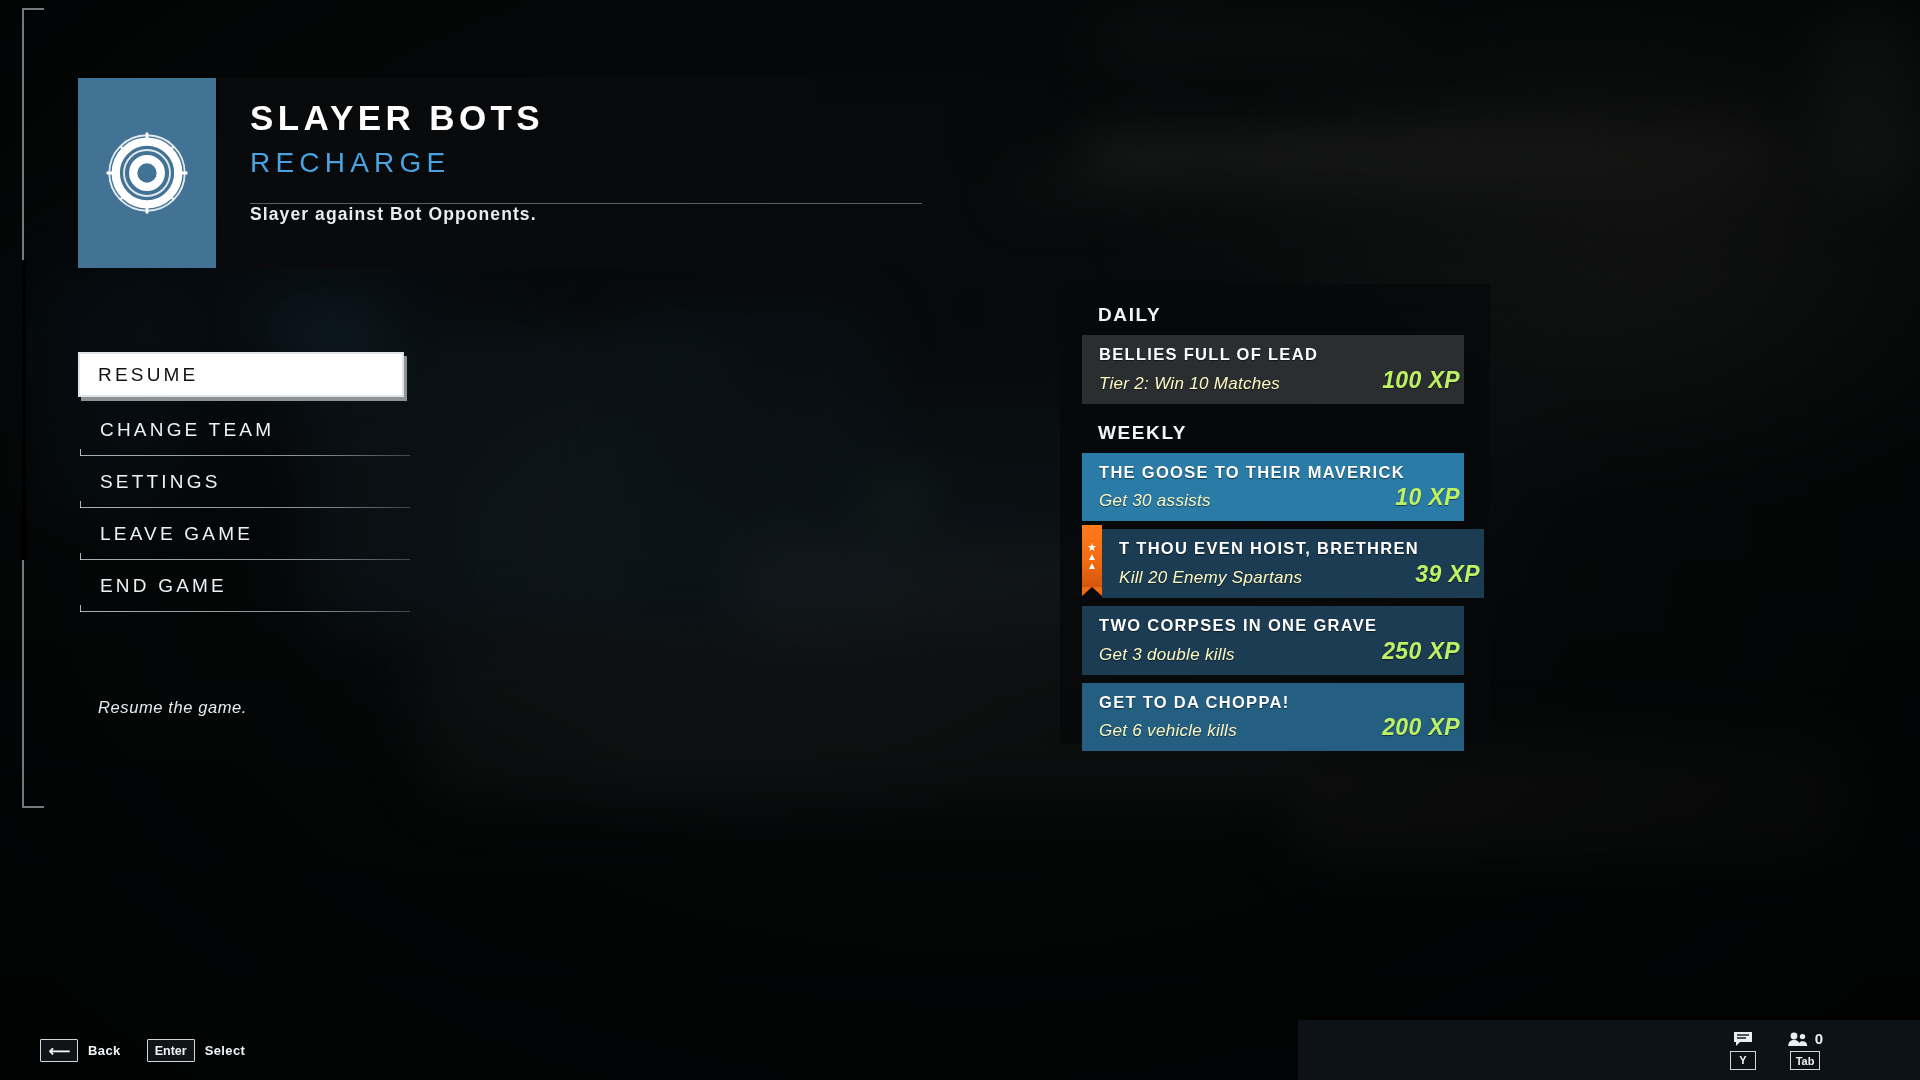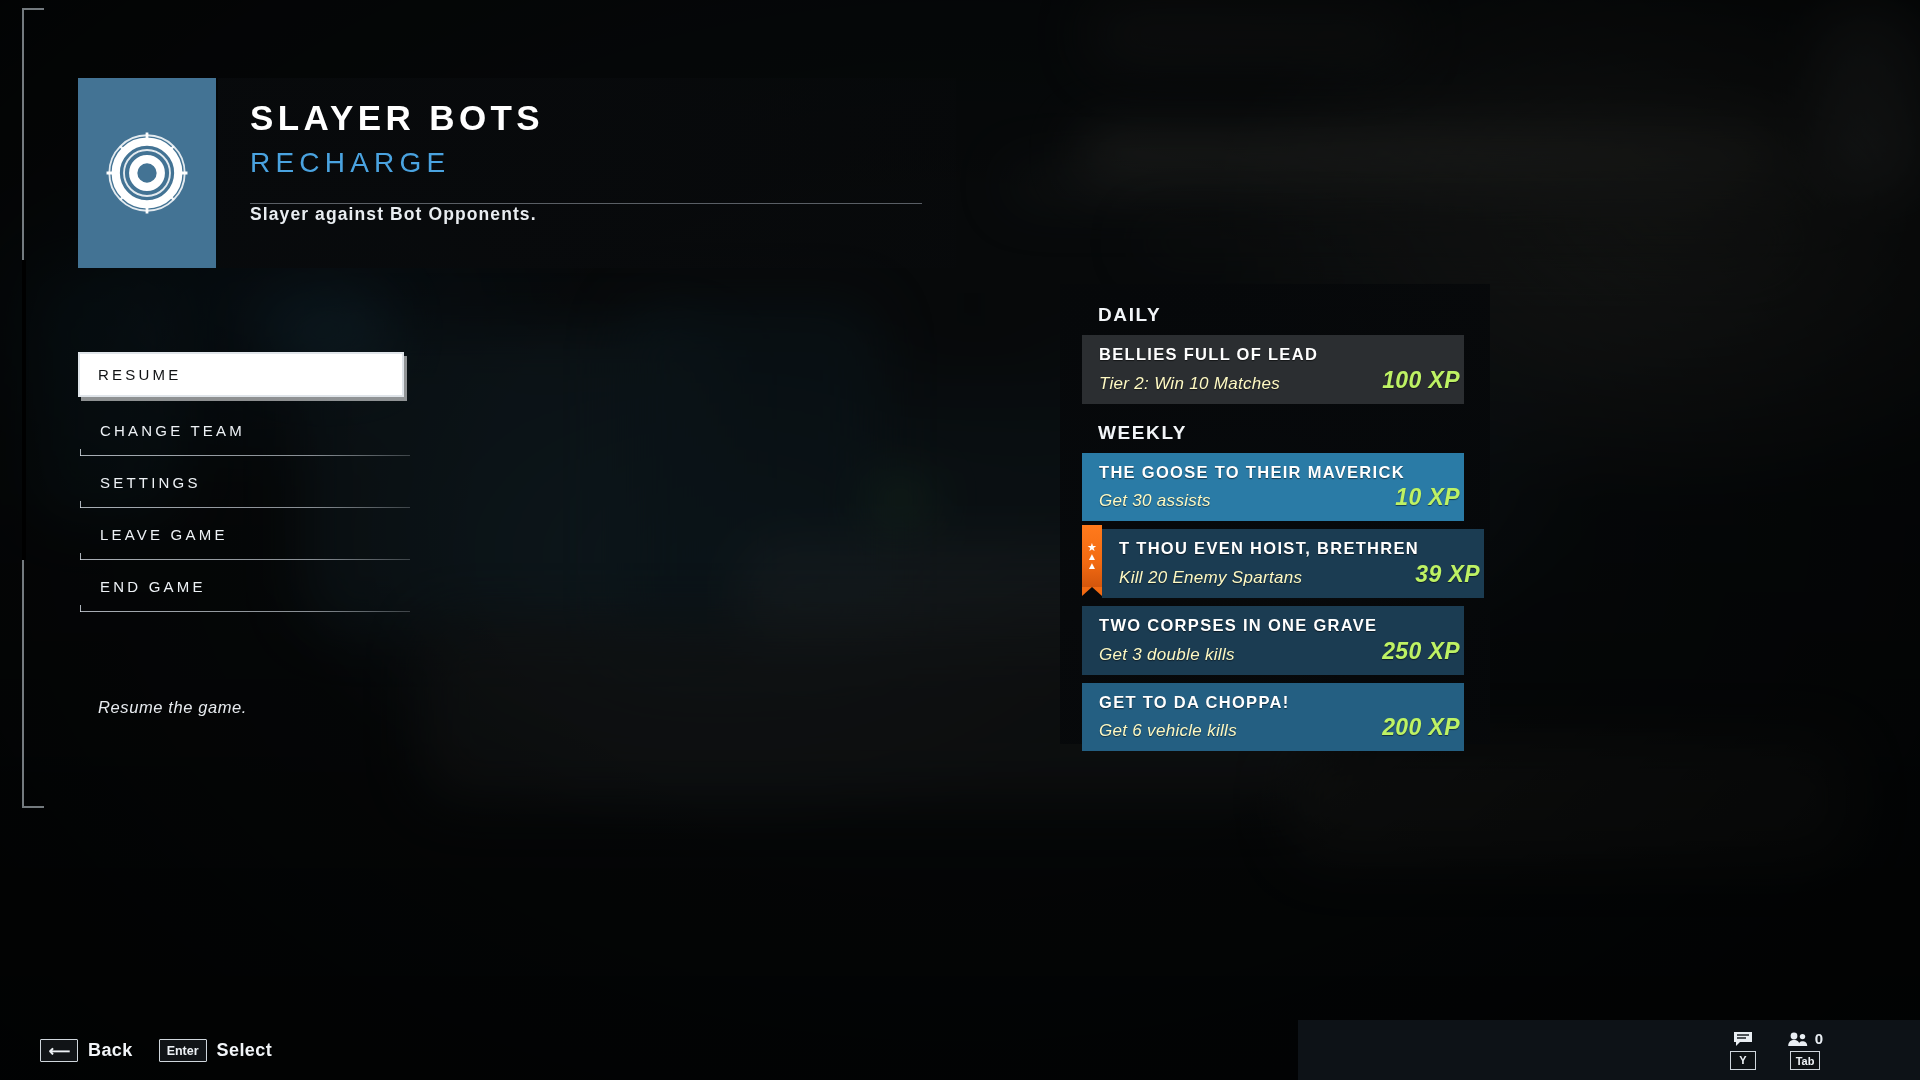--- a/index.html
+++ b/index.html
@@ -81,21 +81,21 @@
     width: 672px; height: 1px; background: rgba(190,200,210,.45); margin-top: 26px;
   }
   .mode-desc {
     color: #e9edf1; font-size: 17.5px; font-weight: 700; letter-spacing: 1.1px; 
   }
 
   
   .menu { position: absolute; left: 78px; top: 352px; width: 332px; }
   .menu-item { position: relative; height: 52px; display: flex; align-items: center; }
   .menu-item .label {
-    color: #eef2f6; font-size: 15px; font-weight: 500; letter-spacing: 3.2px;
+    color: #eef2f6; font-size: 19px; font-weight: 500; letter-spacing: 3.2px;
     text-transform: uppercase; padding-left: 22px;
   }
   .menu-item .rule {
     position: absolute; left: 2px; bottom: 0; width: 330px; height: 1px;
     background: linear-gradient(90deg, rgba(215,222,230,.78) 0%, rgba(215,222,230,.62) 70%, rgba(215,222,230,.25) 100%);
   }
   .menu-item .rule::before {
     content: ""; position: absolute; left: 0; bottom: 0; width: 1px; height: 7px;
     background: rgba(215,222,230,.8);
   }
@@ -164,21 +164,21 @@
 
   
   .hints { position: absolute; left: 40px; bottom: 18px; display: flex; align-items: center; gap: 26px; }
   .hint { display: flex; align-items: center; gap: 10px; }
   .key {
     min-width: 38px; height: 23px; padding: 0 7px; border: 1px solid #cfd6dc;
     background: #111417; color: #eef2f6; font-size: 12.5px; font-weight: 700;
     display: flex; align-items: center; justify-content: center; border-radius: 1px;
   }
   .key.arrow { font-size: 15px; letter-spacing: -1px; }
-  .hint-label { color: #f2f5f8; font-size: 18px; font-weight: 700; letter-spacing: .4px; }
+  .hint-label { color: #f2f5f8; font-size: 13px; font-weight: 700; letter-spacing: .4px; }
 
   .social {
     position: absolute; right: 0; bottom: 0; width: 622px; height: 60px;
     background: rgba(16,22,28,.82);
     display: flex; align-items: center; justify-content: flex-end; gap: 0; padding-right: 84px;
   }
   .social-cell {
     width: 62px; display: flex; flex-direction: column; align-items: center; gap: 4px;
   }
   .social-top { display: flex; align-items: center; gap: 6px; color: #e9eef3; }

